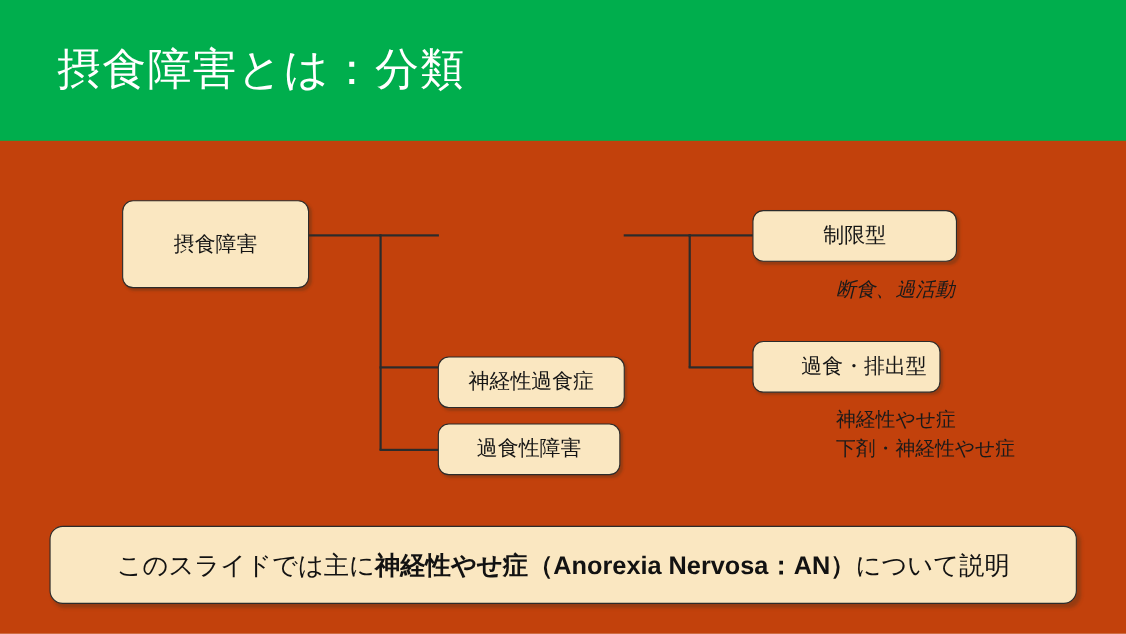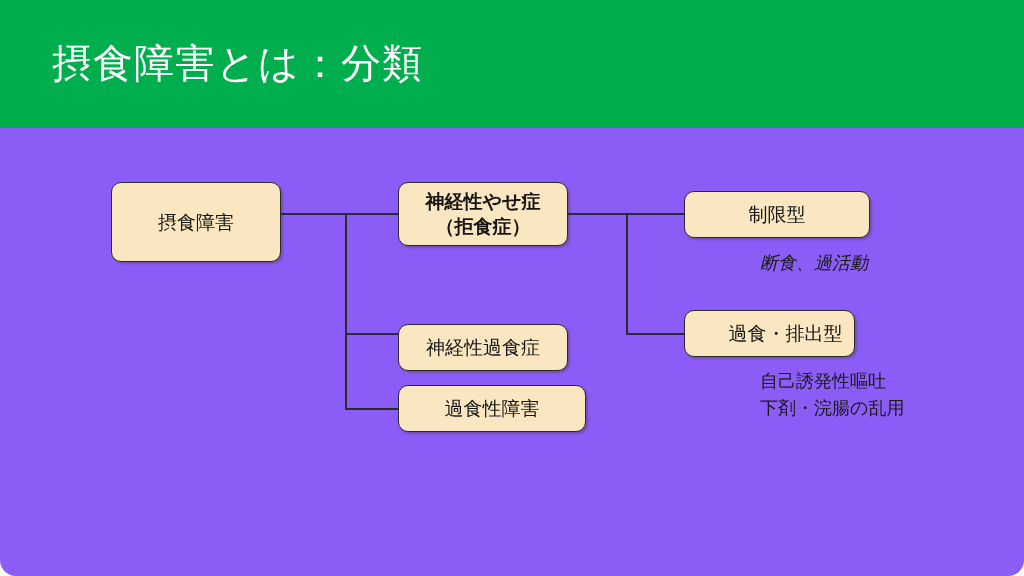--- a/index.html
+++ b/index.html
@@ -12,22 +12,21 @@
     height: 576px;
     overflow: hidden;
     background: #fafbf5;
     font-family: "Liberation Sans", "DejaVu Sans", sans-serif;
     color: #1a1a1a;
   }
   .slide {
     position: relative;
     width: 1024px;
     height: 576px;
-    background: #8b5cf6;
-    border-radius: 16px;
+    background: #c2410c;
   }
 
   
   .header-band {
     position: absolute;
     left: 0;
     top: 0;
     width: 1024px;
     height: 128px;
     background: #00ae4d;
@@ -77,21 +76,21 @@
     padding: 0 6px;
   }
   .node .line2 {
     display: block;
   }
 
   
   #node-root      { left: 111px; top: 54px;  width: 170px; height: 80px; }
   #node-anorexia  { left: 398px; top: 54px;  width: 170px; height: 64px; }
   #node-bulimia   { left: 398px; top: 196px; width: 170px; height: 47px; }
-  #node-binge     { left: 398px; top: 257px; width: 188px; height: 47px; }
+  #node-binge     { left: 398px; top: 257px; width: 166px; height: 47px; }
   #node-restrict  { left: 684px; top: 63px;  width: 186px; height: 47px; }
   #node-purge     { left: 684px; top: 182px; width: 171px; height: 47px; padding-left: 32px; }
 
   
   .line {
     position: absolute;
     background: #2b2b2b;
     z-index: 1;
   }
   .line.h { height: 2px; }
@@ -165,26 +164,20 @@
 
     <div class="line h" id="l-anor-h"></div>
     <div class="line v" id="l-rspine-v"></div>
     <div class="line h" id="l-br-restr"></div>
     <div class="line h" id="l-br-purge"></div>
 
     <div class="node" id="node-root">
       <span class="node-lines">摂食障害</span>
     </div>
 
-    <div class="node bold" id="node-anorexia">
-      <span class="node-lines">
-        <span class="line1">神経性やせ症</span>
-        <span class="line2">（拒食症）</span>
-      </span>
-    </div>
 
     <div class="node" id="node-bulimia">
       <span class="node-lines">神経性過食症</span>
     </div>
 
     <div class="node" id="node-binge">
       <span class="node-lines">過食性障害</span>
     </div>
 
     <div class="node" id="node-restrict">
@@ -193,20 +186,25 @@
 
     <div class="node" id="node-purge">
       <span class="node-lines">過食・排出型</span>
     </div>
 
     <div class="caption" id="cap-restrict">
       <div>断食、過活動</div>
     </div>
 
     <div class="caption" id="cap-purge">
-      <div>自己誘発性嘔吐</div>
-      <div>下剤・浣腸の乱用</div>
+      <div>神経性やせ症</div>
+      <div>下剤・神経性やせ症</div>
     </div>
 
   </div>
 
+  <div class="banner">
+    <div class="banner-text">
+      <span>このスライドでは主に</span><b>神経性やせ症（Anorexia Nervosa：AN）</b><span>について説明</span>
+    </div>
+  </div>
 
 </div>
 
 </body></html>

